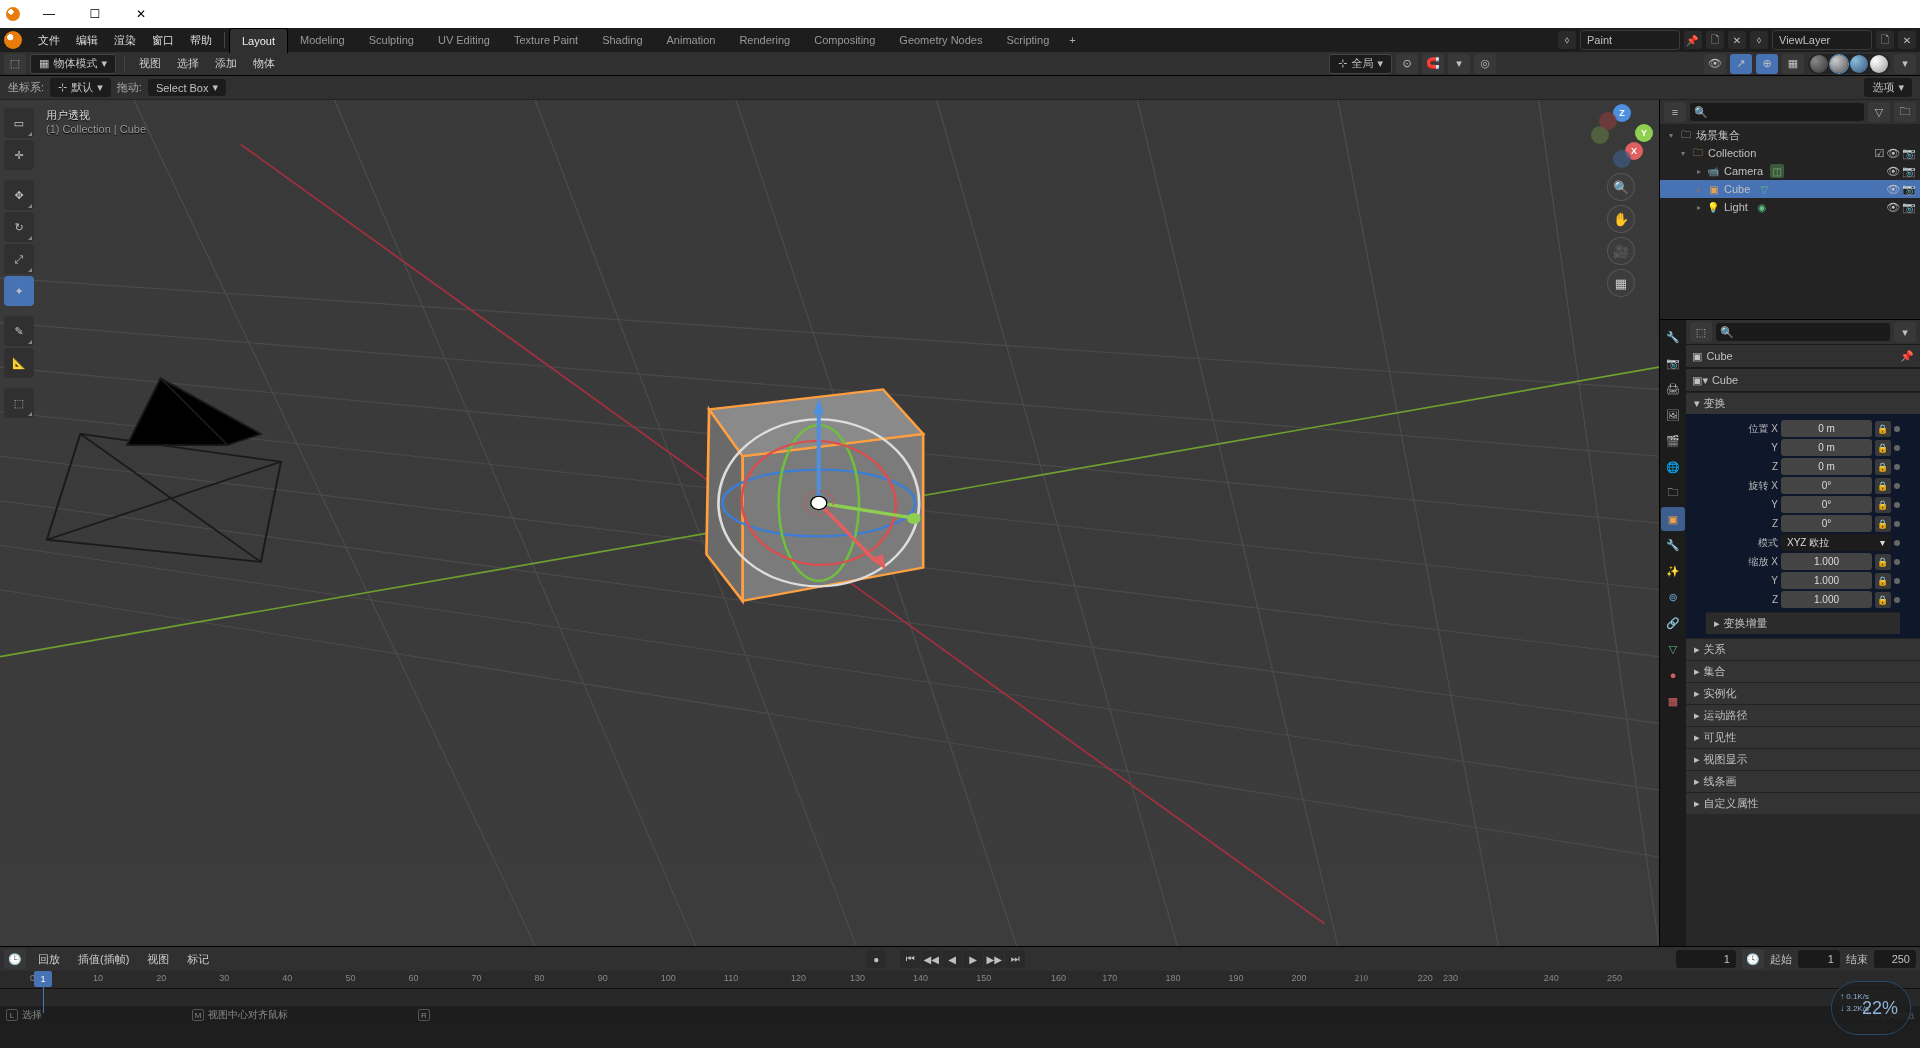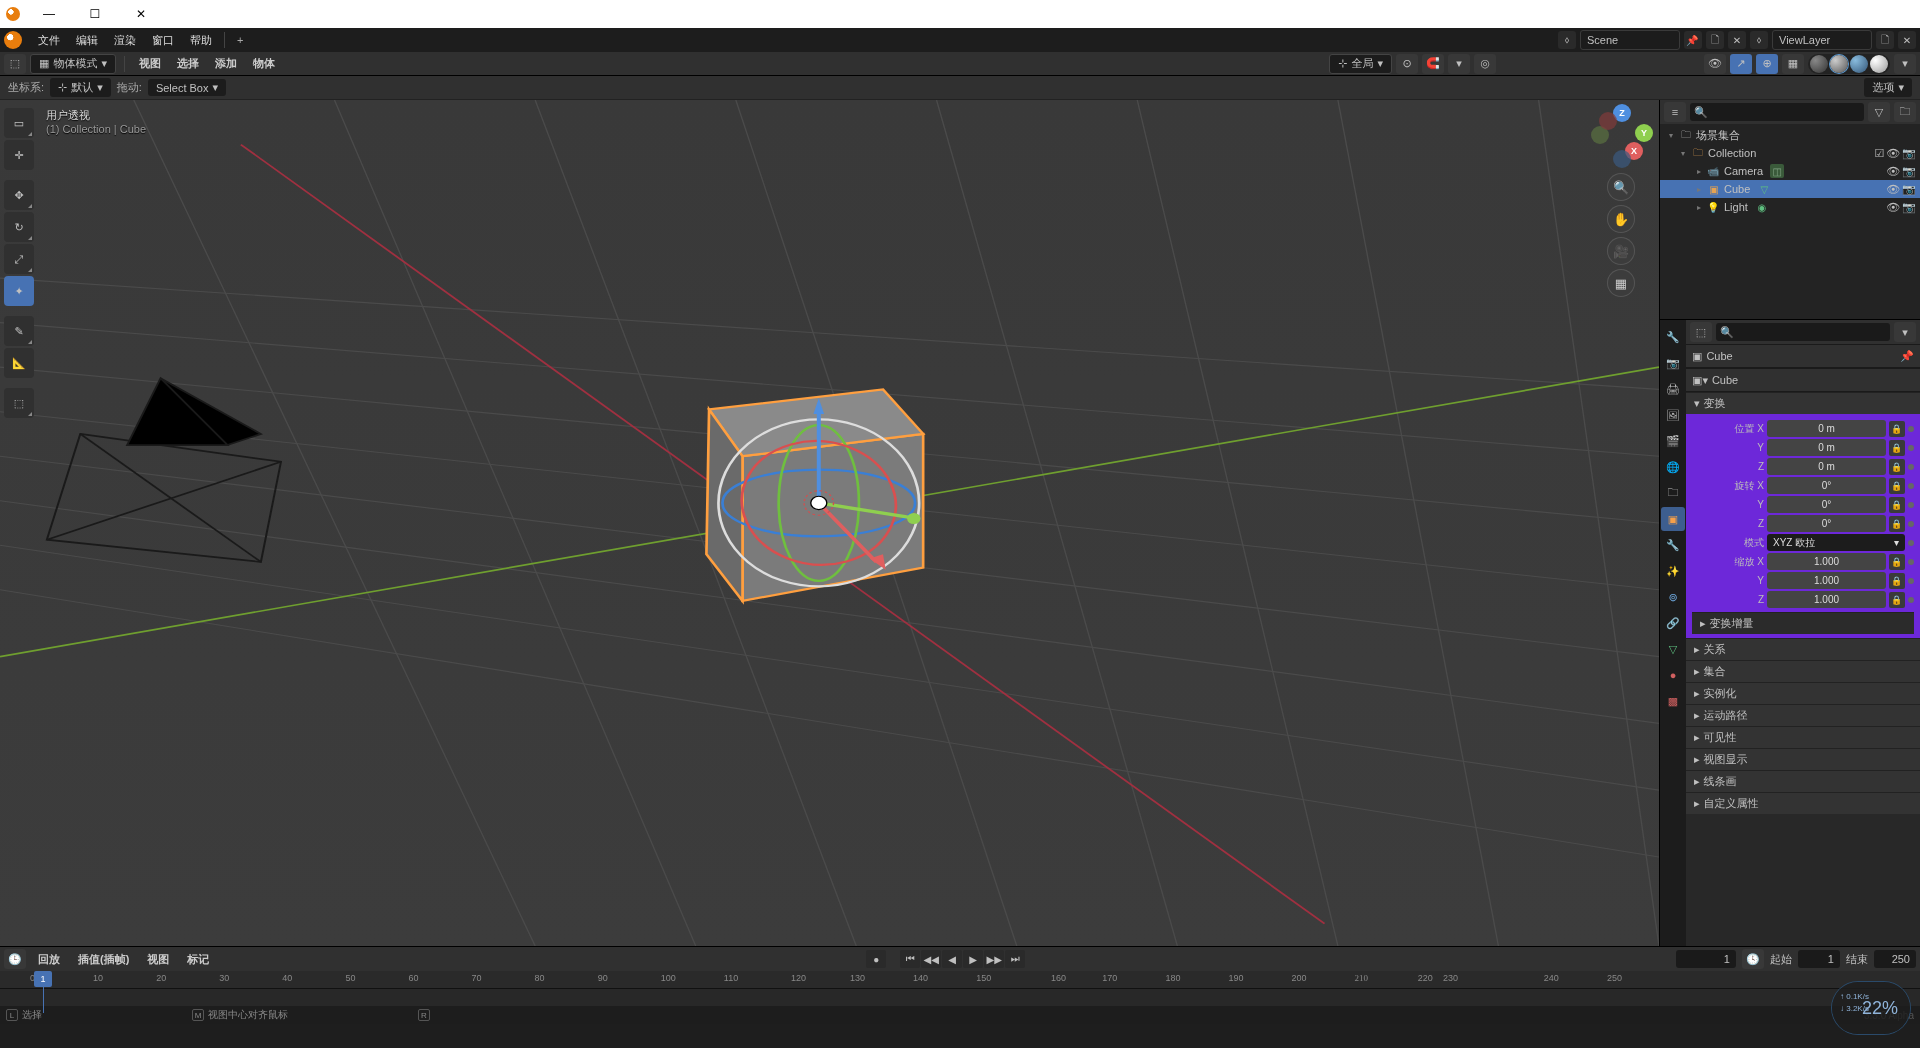--- a/index.html
+++ b/index.html
@@ -21,21 +21,21 @@
 .ws-plus { padding:0 8px; color:#aaa; }
 
 
 .scene-row { margin-left:auto; display:flex; align-items:center; gap:4px; }
 .scene-field { background:#1c1c1c; border:1px solid #3a3a3a; border-radius:3px; height:20px; display:flex; align-items:center; padding:0 6px; gap:4px; min-width:100px;}
 .mini-btn { width:18px; height:18px; background:#2a2a2a; border-radius:3px; display:flex; align-items:center; justify-content:center; font-size:10px; }
 
 
 .vp-header { height: 24px; background:#303030; display:flex; align-items:center; padding:0 4px; gap:4px; border-bottom:1px solid #000;}
 .mode-dd { background:#1c1c1c; border:1px solid #444; border-radius:3px; height:20px; display:flex; align-items:center; padding:0 8px; gap:4px; }
-.vp-menu { padding:0 6px; color:#ccc;font-weight:bold; }
+.vp-menu { padding:0 6px; color:#ccc; }
 .hdr-spacer { flex:1; }
 .hdr-icn { width:22px; height:20px; background:#383838; border-radius:3px; display:flex; align-items:center; justify-content:center; }
 .hdr-icn.blue { background:#4772b3; }
 .shading-group { display:flex; background:#222; border-radius:10px; padding:1px; }
 .shade-ball { width:18px; height:18px; border-radius:50%; margin:0 1px; background: radial-gradient(circle at 30% 30%, #ccc, #555);}
 .shade-ball.sel { box-shadow: 0 0 0 1px #5a9ad4; }
 
 
 .snap-row { height:24px; background:#303030; display:flex; align-items:center; padding:0 8px; gap:6px; border-bottom:1px solid #222;}
 .snap-lbl { color:#aaa; }
@@ -78,21 +78,21 @@
 
 
 .properties { flex:1; display:flex; background:#282828; }
 .prop-tabs { width:26px; background:#1c1c1c; display:flex; flex-direction:column; padding-top:4px; }
 .ptab { width:24px; height:24px; margin:1px; border-radius:3px; display:flex; align-items:center; justify-content:center; font-size:11px; }
 .ptab.active { background:#3d5e8f; }
 .prop-body { flex:1; overflow:auto; }
 .prop-hdr-row { height:24px; background:#303030; display:flex; align-items:center; padding:0 4px; gap:4px; }
 .prop-crumb { height:24px; background:#303030; display:flex; align-items:center; padding:0 6px; gap:4px; border-top:1px solid #1a1a1a; border-bottom:1px solid #1a1a1a;}
 .panel-hdr { background:#333; padding:3px 8px; display:flex; align-items:center; gap:4px; border-top:1px solid #222; font-size:11px;}
-.panel-body { padding:4px 6px; background:#6d28d9; }
+.panel-body { padding:4px 20px; background:#0f172a; }
 .prop-row { display:flex; align-items:center; gap:3px; margin:2px 0; }
 .prop-lbl { width:72px; text-align:right; font-size:10px; color:#bbb; }
 .prop-val { flex:1; background:#444; border-radius:3px; height:17px; display:flex; align-items:center; justify-content:center; font-size:10px; color:#ddd;}
 .prop-icn { width:16px; height:16px; background:#3a3a3a; border-radius:2px; font-size:9px; display:flex; align-items:center; justify-content:center;}
 .dot { width:6px; height:6px; border-radius:50%; background:#666; }
 
 
 .timeline { height:60px; background:#232323; display:flex; flex-direction:column; border-top:1px solid #000;}
 .tl-hdr { height:24px; background:#303030; display:flex; align-items:center; padding:0 4px; gap:6px;}
 .play-ctrls { display:flex; gap:1px; margin:0 auto;}
@@ -125,25 +125,38 @@
 </div>
 
 <div class="menu-bar">
   <div class="blender-logo"></div>
   <div class="menu-item">文件</div>
   <div class="menu-item">编辑</div>
   <div class="menu-item">渲染</div>
   <div class="menu-item">窗口</div>
   <div class="menu-item">帮助</div>
   <div class="menu-sep"></div>
+  <div id="ws-tabs" style="display:flex;">
+      <div class="ws-tab active">Layout</div>
+      <div class="ws-tab">Modeling</div>
+      <div class="ws-tab">Sculpting</div>
+      <div class="ws-tab">UV Editing</div>
+      <div class="ws-tab">Texture Paint</div>
+      <div class="ws-tab">Shading</div>
+      <div class="ws-tab">Animation</div>
+      <div class="ws-tab">Rendering</div>
+      <div class="ws-tab">Compositing</div>
+      <div class="ws-tab">Geometry Nodes</div>
+      <div class="ws-tab">Scripting</div>
+    </div>
   <div class="ws-plus">+</div>
   <div class="scene-row">
     <div class="mini-btn">⬨</div>
     <div class="scene-field">
-        <span>Scene</span>
+        <span>Paint</span>
       </div>
     <div class="mini-btn">📌</div>
     <div class="mini-btn">🗋</div>
     <div class="mini-btn">✕</div>
     <div class="mini-btn">⬨</div>
     <div class="scene-field">
         <span>ViewLayer</span>
       </div>
     <div class="mini-btn">🗋</div>
     <div class="mini-btn">✕</div>

